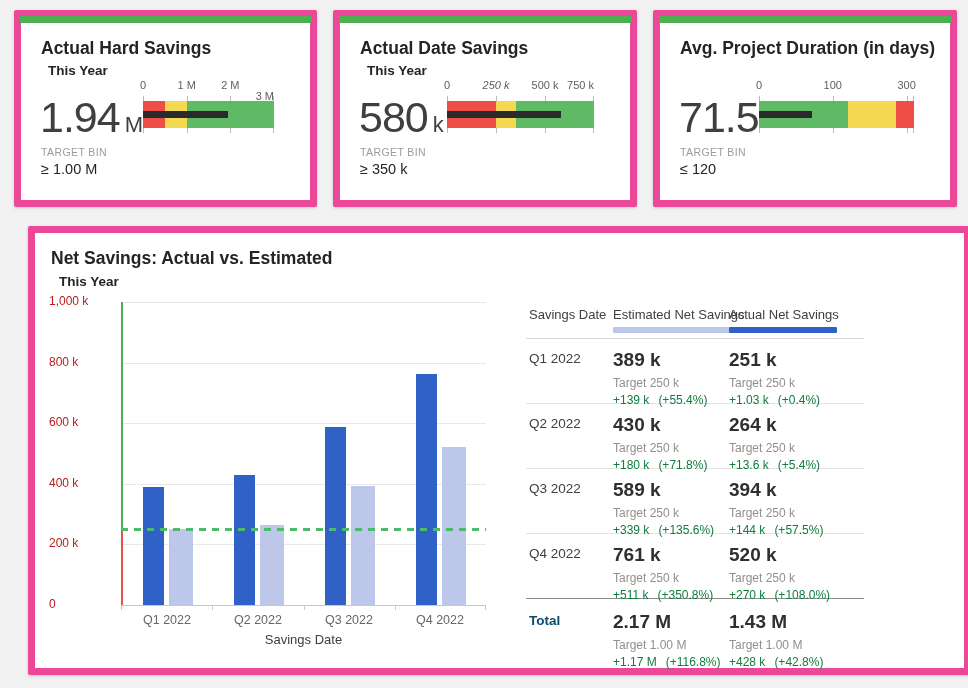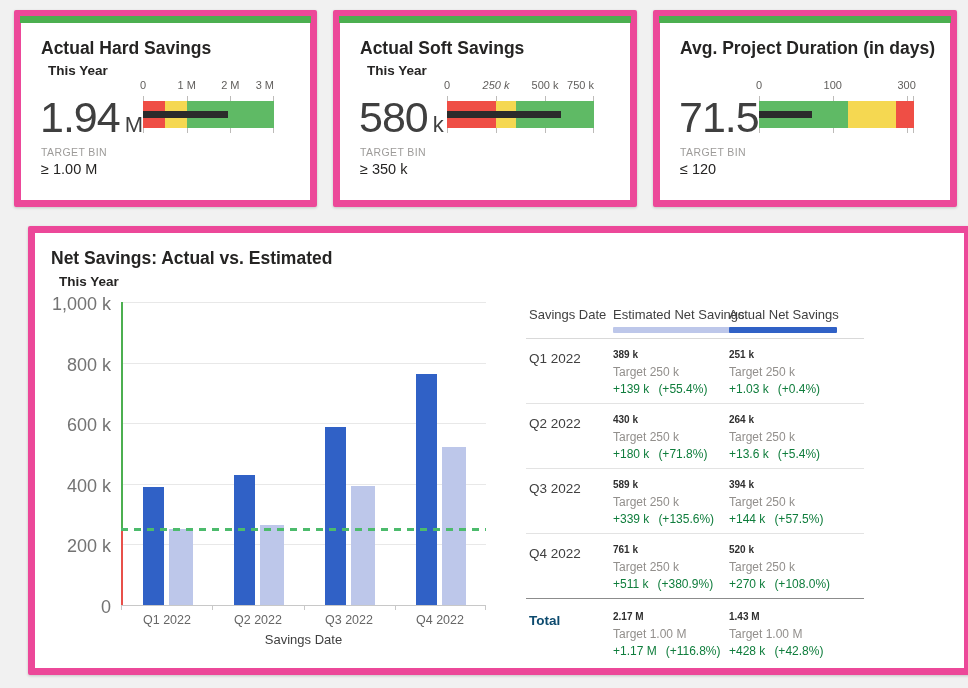--- a/index.html
+++ b/index.html
@@ -24,77 +24,77 @@
   .bullet-labels{position:relative;height:14px;font-size:11px;color:#605e5c}
   .bullet-labels span{position:absolute;top:0;white-space:nowrap}
   .bullet-track{position:relative;margin-top:8px;height:27px}
   .bullet-tickline{position:absolute;top:-5px;height:37px;width:1px;background:#bdbbb9;z-index:0}
   .bullet-seg{position:absolute;top:0;height:27px;z-index:1}
   .bullet-measure{position:absolute;top:10px;left:0;height:7px;background:#2b2b2b;z-index:2}
   .main-title{position:absolute;left:16px;top:15px;font-size:17.5px;font-weight:bold;color:#252423}
   .main-subtitle{position:absolute;left:24px;top:41px;font-size:13.5px;font-weight:bold;color:#252423}
   #plot{position:absolute;left:86px;top:69px;width:365px;height:303px;border-bottom:1px solid #c8c8c8}
   .gridline{position:absolute;left:0;width:100%;height:1px;background:#e8e8e8}
-  .ylab{position:absolute;left:-72px;width:62px;text-align:right;font-size:18px;color:#737373;white-space:nowrap}
+  .ylab{position:absolute;left:-72px;width:62px;text-align:left;font-size:12px;color:#b91c1c;white-space:nowrap}
   .yaxis-seg{position:absolute;left:0;width:2px}
   .target-line{position:absolute;left:0;width:100%;height:3px;z-index:3;
     background:repeating-linear-gradient(90deg,var(--dash) 0 7px,transparent 7px 13px)}
   .bar{position:absolute;bottom:0;z-index:2}
   .xtick{position:absolute;height:5px;width:1px;background:#c8c8c8}
   .xlab{position:absolute;width:92px;text-align:center;font-size:12.5px;color:#666}
   .xaxis-title{position:absolute;left:86px;top:399px;width:365px;text-align:center;font-size:13px;color:#404040}
   #net-table{position:absolute;left:491px;top:66px;width:338px}
   .nt-header{display:grid;grid-template-columns:84px 116px 138px;padding-bottom:5px;border-bottom:1px solid #d9d9d9}
   .nt-h{font-size:13px;color:#404040;padding-left:3px;padding-top:8px;white-space:nowrap}
   .hbar{height:6px;margin-top:5px;border-radius:1px}
   .nt-row{display:grid;grid-template-columns:84px 116px 138px;height:65px;box-sizing:border-box;
           border-bottom:1px solid #e3e3e3;padding-top:10px}
   .nt-row.last{border-bottom:1px solid #8c8c8c}
   .nt-row.total{border-bottom:none;padding-top:12px}
   .nt-cell{padding-left:3px}
   .nt-date{font-size:13.5px;color:#404040;padding-top:2px;padding-left:3px}
   .total .nt-date{font-weight:bold;color:#0c4a6e}
-  .nt-val{font-size:10px;font-weight:bold;color:#2f2f2f}
+  .nt-val{font-size:19px;font-weight:bold;color:#2f2f2f}
   .nt-target{font-size:12px;color:#928f8c;margin-top:5px;white-space:nowrap}
   .nt-delta{font-size:12px;color:var(--delta-green);margin-top:3px;white-space:nowrap}
   .nt-delta .pct{margin-left:9px}
 </style>
 </head>
 <body style="background: rgb(241, 241, 241);">
 
 <div class="card kpi-card" id="card-0">
   <div class="accent"></div>
   <div class="kpi-title">Actual Hard Savings</div>
   <div class="kpi-subtitle">This Year</div>
   <div class="kpi-value"><span>1.94</span><span class="suffix">M</span></div>
   <div class="bullet">
     <div class="bullet-labels">
         <span style="left: 0%; transform: translateX(-50%);">0</span>
         <span style="left: 33.3333%; transform: translateX(-50%);">1 M</span>
         <span style="left: 66.6667%; transform: translateX(-50%);">2 M</span>
-        <span style="left: 100%; transform: translateX(-100%);">3 M</span>
+        <span style="left: 100%; transform: translateX(-100%); margin-top: 11px;">3 M</span>
       </div>
     <div class="bullet-track">
         <div class="bullet-tickline" style="left: 0%;"></div>
         <div class="bullet-tickline" style="left: 33.3333%;"></div>
         <div class="bullet-tickline" style="left: 66.6667%;"></div>
         <div class="bullet-tickline" style="left: 99.4%;"></div>
         <div class="bullet-seg" style="left: 0%; width: 16.6667%; background: rgb(239, 78, 69);"></div>
         <div class="bullet-seg" style="left: 16.6667%; width: 16.6667%; background: rgb(245, 216, 81);"></div>
         <div class="bullet-seg" style="left: 33.3333%; width: 66.6667%; background: rgb(95, 186, 101);"></div>
         <div class="bullet-measure" style="width: 64.6667%;"></div>
       </div>
   </div>
   <div class="kpi-target-label">TARGET BIN</div>
   <div class="kpi-target-value">≥ 1.00 M</div>
 </div>
 
 <div class="card kpi-card" id="card-1">
   <div class="accent"></div>
-  <div class="kpi-title">Actual Soft Savings</div>
+  <div class="kpi-title">Actual Date Savings</div>
   <div class="kpi-subtitle">This Year</div>
   <div class="kpi-value"><span>580</span><span class="suffix">k</span></div>
   <div class="bullet">
     <div class="bullet-labels">
         <span style="left: 0%; transform: translateX(-50%);">0</span>
         <span style="left: 33.3333%; transform: translateX(-50%); font-style: italic;">250 k</span>
         <span style="left: 66.6667%; transform: translateX(-50%);">500 k</span>
         <span style="left: 100%; transform: translateX(-100%);">750 k</span>
       </div>
     <div class="bullet-track">
@@ -225,21 +225,21 @@
           <div class="nt-val">394 k</div>
           <div class="nt-target">Target 250 k</div>
           <div class="nt-delta"><span>+144 k</span><span class="pct">(+57.5%)</span></div>
         </div>
       </div>
       <div class="nt-row last">
         <div class="nt-date">Q4 2022</div>
         <div class="nt-cell">
           <div class="nt-val">761 k</div>
           <div class="nt-target">Target 250 k</div>
-          <div class="nt-delta"><span>+511 k</span><span class="pct">(+380.9%)</span></div>
+          <div class="nt-delta"><span>+511 k</span><span class="pct">(+350.8%)</span></div>
         </div>
         <div class="nt-cell">
           <div class="nt-val">520 k</div>
           <div class="nt-target">Target 250 k</div>
           <div class="nt-delta"><span>+270 k</span><span class="pct">(+108.0%)</span></div>
         </div>
       </div>
       <div class="nt-row total">
         <div class="nt-date">Total</div>
         <div class="nt-cell">

